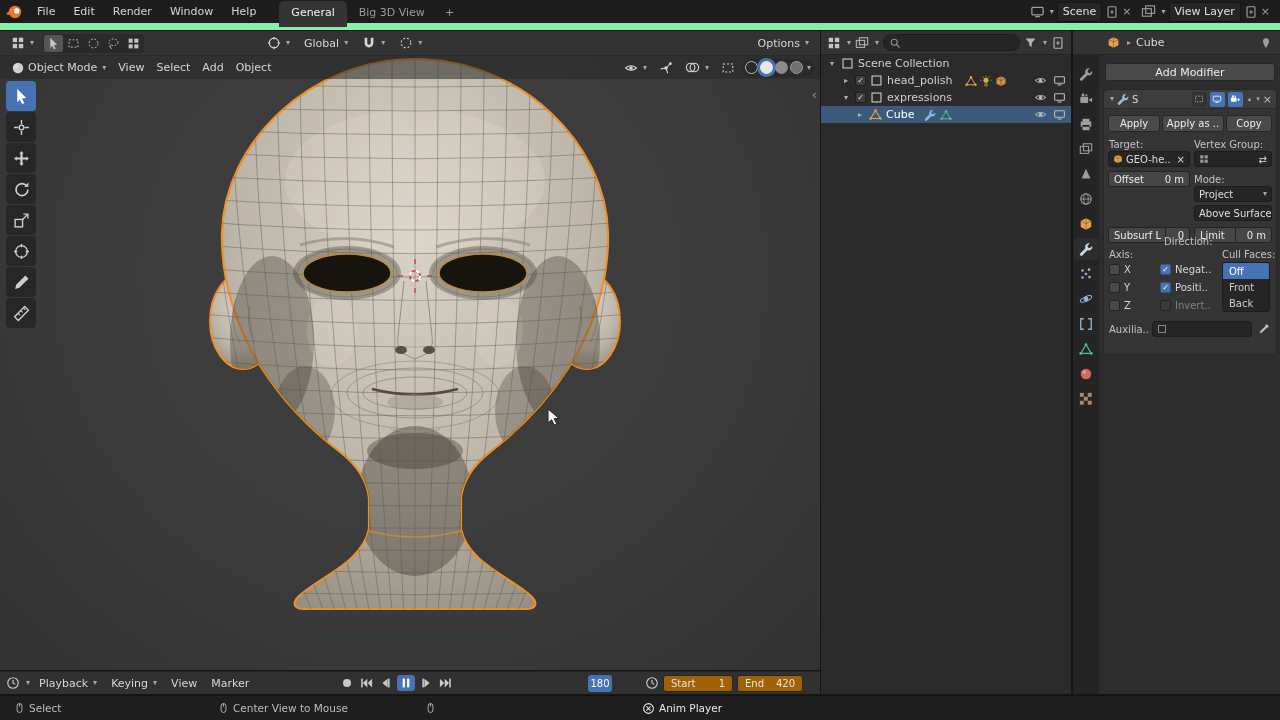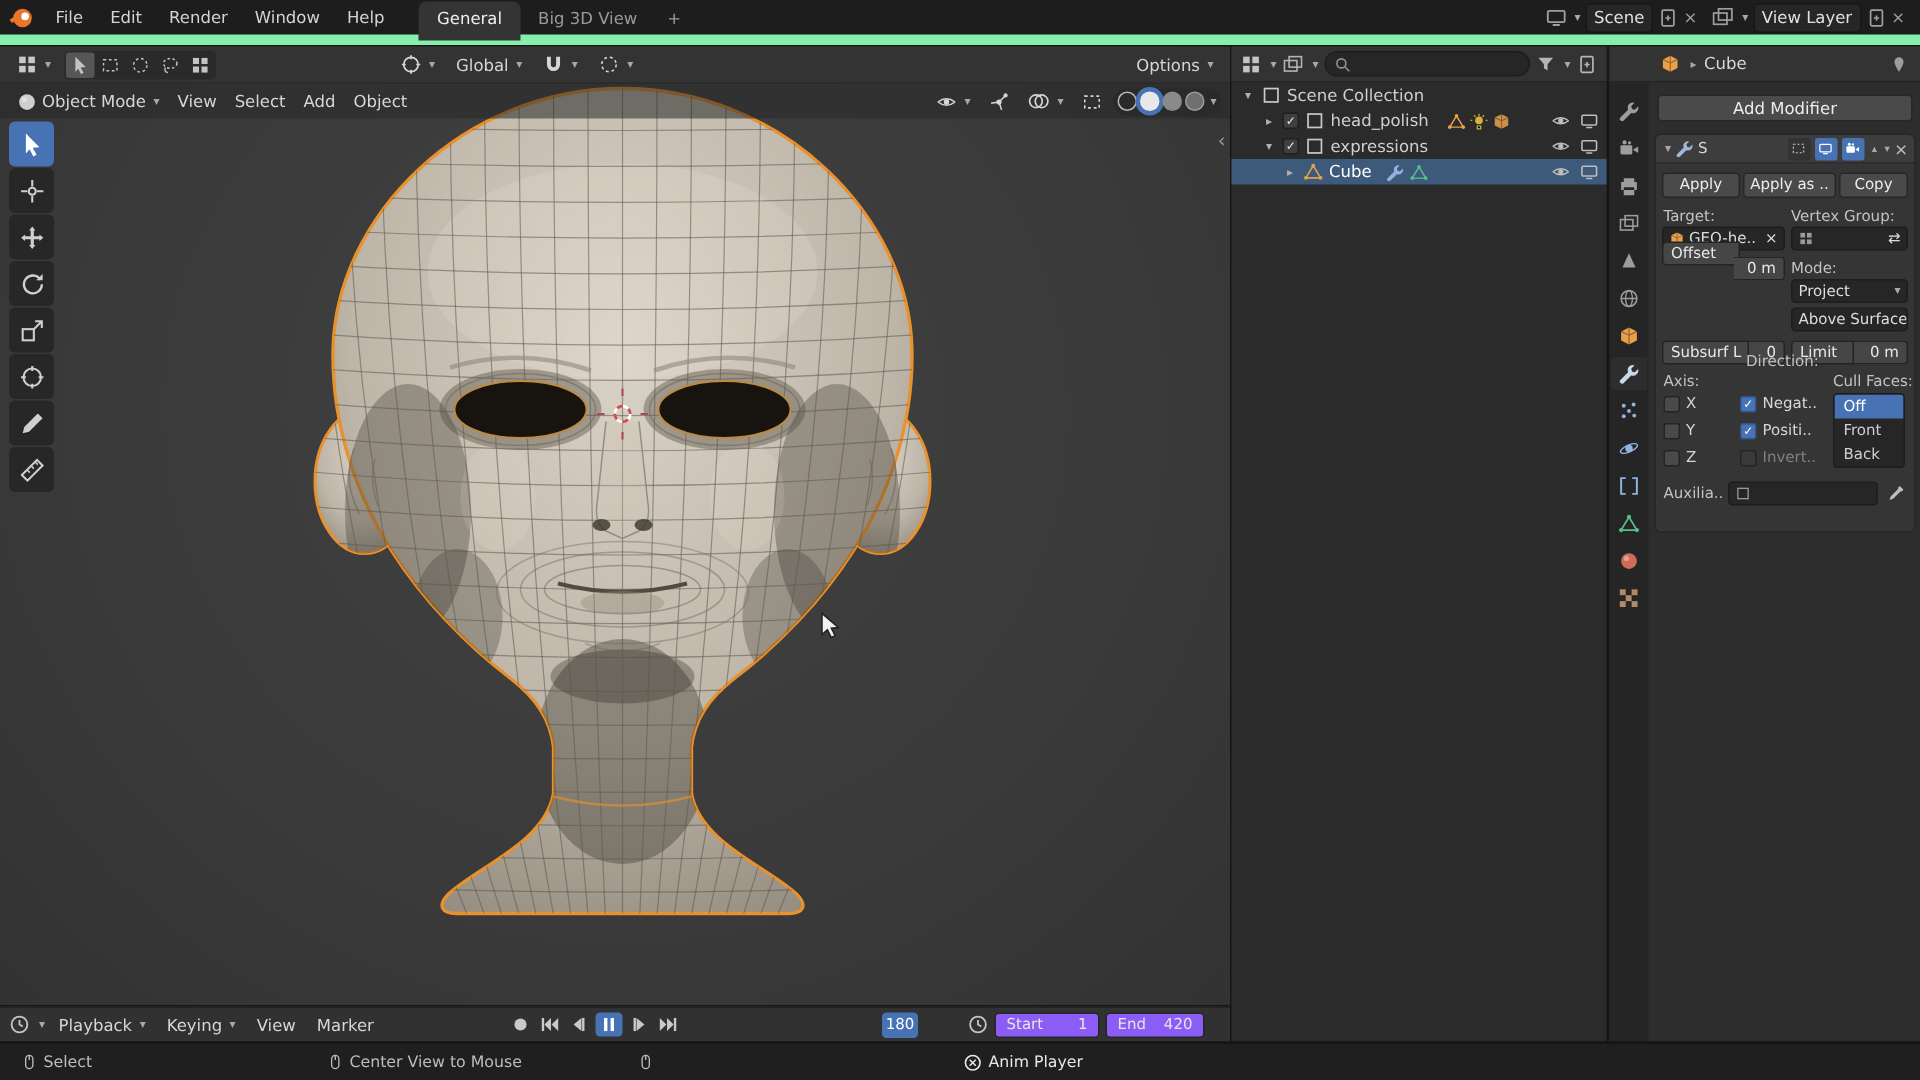--- a/index.html
+++ b/index.html
@@ -71,21 +71,21 @@
   .cb{width:11px;height:11px;border-radius:2px;background:#4a4a4a;border:1px solid #242424;display:flex;align-items:center;justify-content:center;font-size:8px;color:#fff;flex:none;}
   .cb.on{background:#4772b3;border-color:#35538a;}
   .dim{color:#808080;}
   .segv{position:absolute;width:48px;display:flex;flex-direction:column;background:#262626;border:1px solid #1d1d1d;border-radius:3px;overflow:hidden;}
   .segv div{height:16px;display:flex;align-items:center;padding:0 6px;color:#cfcfcf;font-size:10px;}
   .segv div.on{background:#4772b3;color:#fff;}
   
   .timeline{position:absolute;left:0;top:671px;width:820px;height:23px;background:#313131;border-top:1px solid #222;display:flex;align-items:center;padding:0 6px;gap:4px;}
   .tl-transport{position:absolute;left:340px;display:flex;align-items:center;gap:5px;color:#c9c9c9;}
   .tl-frame{position:absolute;left:588px;width:24px;height:17px;background:#4772b3;border-radius:3px;color:#fff;display:flex;align-items:center;justify-content:center;font-size:10px;}
-  .tl-num{position:absolute;height:17px;background:#8b5cf6;border:1px solid #262626;border-radius:3px;display:flex;align-items:center;justify-content:space-between;padding:0 7px;font-size:10px;color:#e6e6e6;}
+  .tl-num{position:absolute;height:17px;background:#a16207;border:1px solid #262626;border-radius:3px;display:flex;align-items:center;justify-content:space-between;padding:0 7px;font-size:10px;color:#e6e6e6;}
   .pausebg{background:#4772b3;border-radius:3px;padding:1px 2px;display:flex;}
   
   .statusbar{position:absolute;left:0;top:695px;width:1280px;height:25px;background:#1f1f1f;border-top:1px solid #141414;display:flex;align-items:center;font-size:10.5px;color:#bdbdbd;}
   .sb-item{display:flex;align-items:center;gap:4px;position:absolute;}
   .sb-stats{position:absolute;right:8px;color:#8f8f8f;white-space:nowrap;}
   #wireframe path{fill:none;stroke:#5d574d;stroke-width:.8;opacity:.55;}
   .feat{fill:none;stroke:#6e6759;}
 </style>
 </head>
 <body>
@@ -845,21 +845,21 @@
             <span>×</span>
           </div>
           <div class="dfield" style="left:90px;top:42px;width:78px">
             <svg class="ic" width="10" height="10" style="color:#9a9a9a">
                 <use href="#s-grid"></use>
               </svg>
             <span class="grow"></span>
             <span>⇄</span>
           </div>
 
-          <div class="num l" style="left:4px;top:52px;width:52px">
+          <div class="num l" style="left:4px;top:62px;width:52px">
               <span>Offset</span>
             </div>
           <div class="num r" style="left:52px;top:62px;width:34px">
               <span>0 m</span>
             </div>
 
           <span class="plabel" style="left:90px;top:65px">Mode:</span>
           <div class="dfield" style="left:90px;top:77px;width:78px">
             <span class="grow">Project</span>
             <span class="chev">▾</span>

